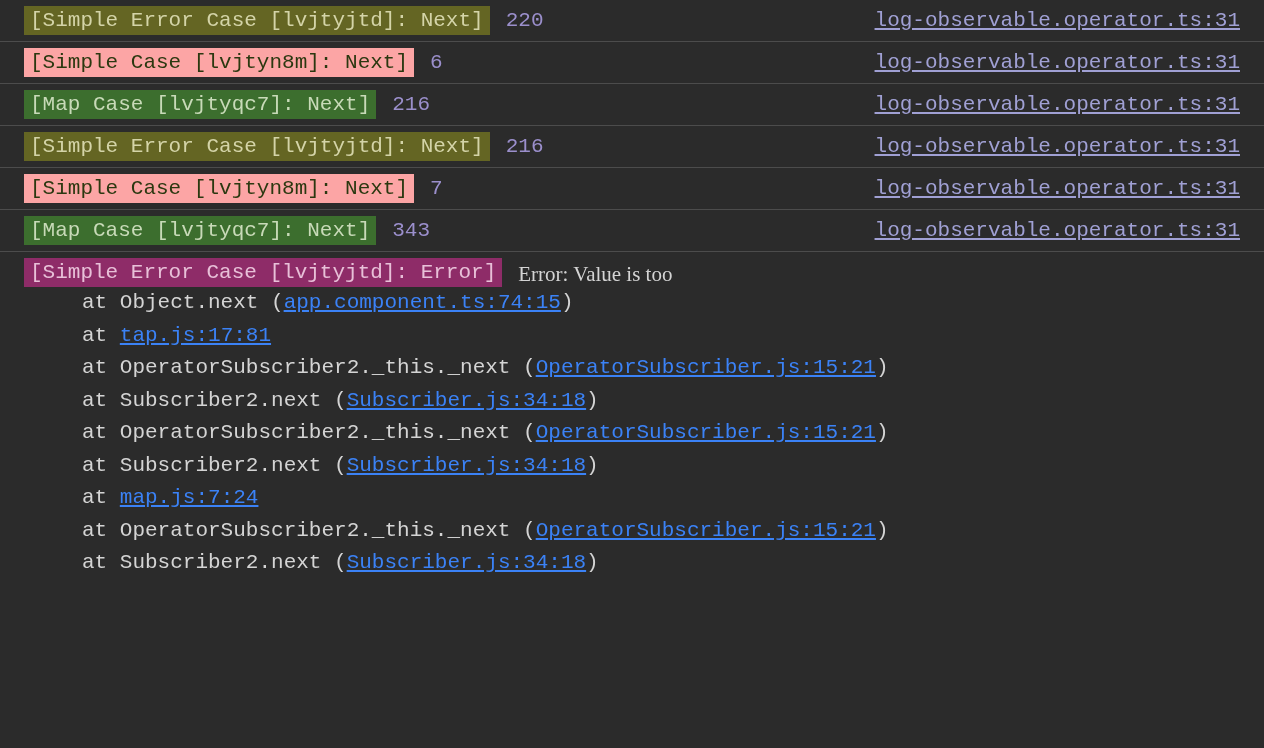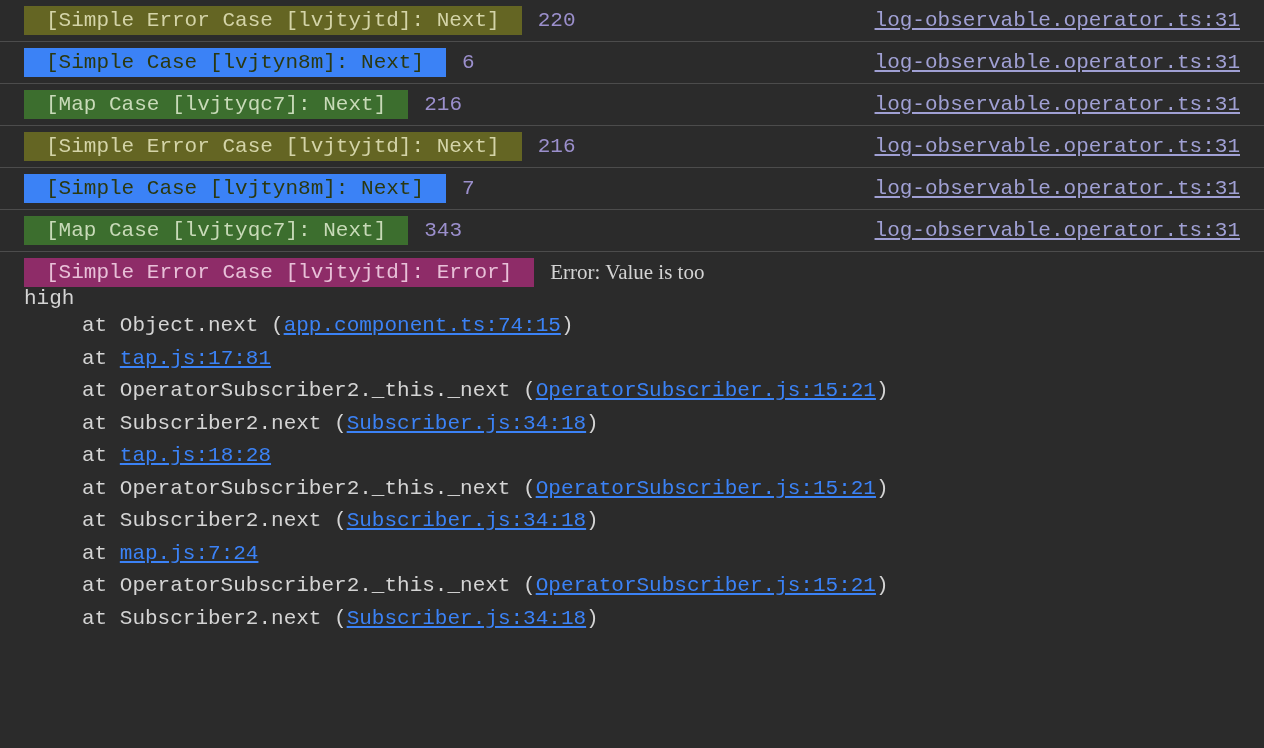--- a/index.html
+++ b/index.html
@@ -31,32 +31,32 @@
       right: 24px;
       height: 1px;
       background: #4C4C4C;
       display: none;
     }
     .console-log:first-child::before {
       display: none;
     }
     .badge {
       display: inline-block;
-      padding: 3px 22px;
+      padding: 3px 6px;
       font-family: 'Consolas', 'Monaco', 'Courier New', monospace;
       font-size: 21px;
       white-space: nowrap;
       margin-right: 16px;
     }
     .badge-olive {
       background: #646523;
       color: #D4D4A8;
     }
     .badge-lime {
-      background: #3b82f6;
+      background: #fca5a5;
       color: #2B3810;
     }
     .badge-green {
       background: #3C6E2E;
       color: #C8DAB8;
     }
     .badge-magenta {
       background: #8E2C68;
       color: #E8C0D8;
     }
@@ -69,21 +69,21 @@
       color: #A0A0D4;
       text-decoration: underline;
       cursor: pointer;
       font-family: 'Consolas', 'Monaco', 'Courier New', monospace;
     }
     .error-block {
       padding: 6px 24px 6px 24px;
     }
     .error-row1 {
       display: flex;
-      align-items: center;
+      align-items: flex-end;
     }
     .error-msg {
       color: #D4D4D4;
       font-family: Liberation Serif, serif;
       margin-right: 12px;
     }
     .error-wrap {
       color: #D4D4D4;
       display: block;
     }
@@ -139,26 +139,24 @@
   <span class="badge badge-green">[Map Case [lvjtyqc7]: Next]</span>
   <span class="value">343</span>
   <span class="source-link">log-observable.operator.ts:31</span>
 </div>
 
 <div class="error-block">
   <div class="error-row1">
     <span class="badge badge-magenta">[Simple Error Case [lvjtyjtd]: Error]</span>
     <span class="error-msg">Error: Value is too</span>
   </div>
-  <span class="error-wrap">high</span>
   <div class="stack">
     <div class="stack-line"><span>at Object.next (</span><span class="slink">app.component.ts:74:15</span><span>)</span></div>
     <div class="stack-line"><span>at </span><span class="slink">tap.js:17:81</span><span></span></div>
     <div class="stack-line"><span>at OperatorSubscriber2._this._next (</span><span class="slink">OperatorSubscriber.js:15:21</span><span>)</span></div>
     <div class="stack-line"><span>at Subscriber2.next (</span><span class="slink">Subscriber.js:34:18</span><span>)</span></div>
-    <div class="stack-line"><span>at </span><span class="slink">tap.js:18:28</span><span></span></div>
     <div class="stack-line"><span>at OperatorSubscriber2._this._next (</span><span class="slink">OperatorSubscriber.js:15:21</span><span>)</span></div>
     <div class="stack-line"><span>at Subscriber2.next (</span><span class="slink">Subscriber.js:34:18</span><span>)</span></div>
     <div class="stack-line"><span>at </span><span class="slink">map.js:7:24</span><span></span></div>
     <div class="stack-line"><span>at OperatorSubscriber2._this._next (</span><span class="slink">OperatorSubscriber.js:15:21</span><span>)</span></div>
     <div class="stack-line"><span>at Subscriber2.next (</span><span class="slink">Subscriber.js:34:18</span><span>)</span></div>
   </div>
 </div>
 
 </body></html>

